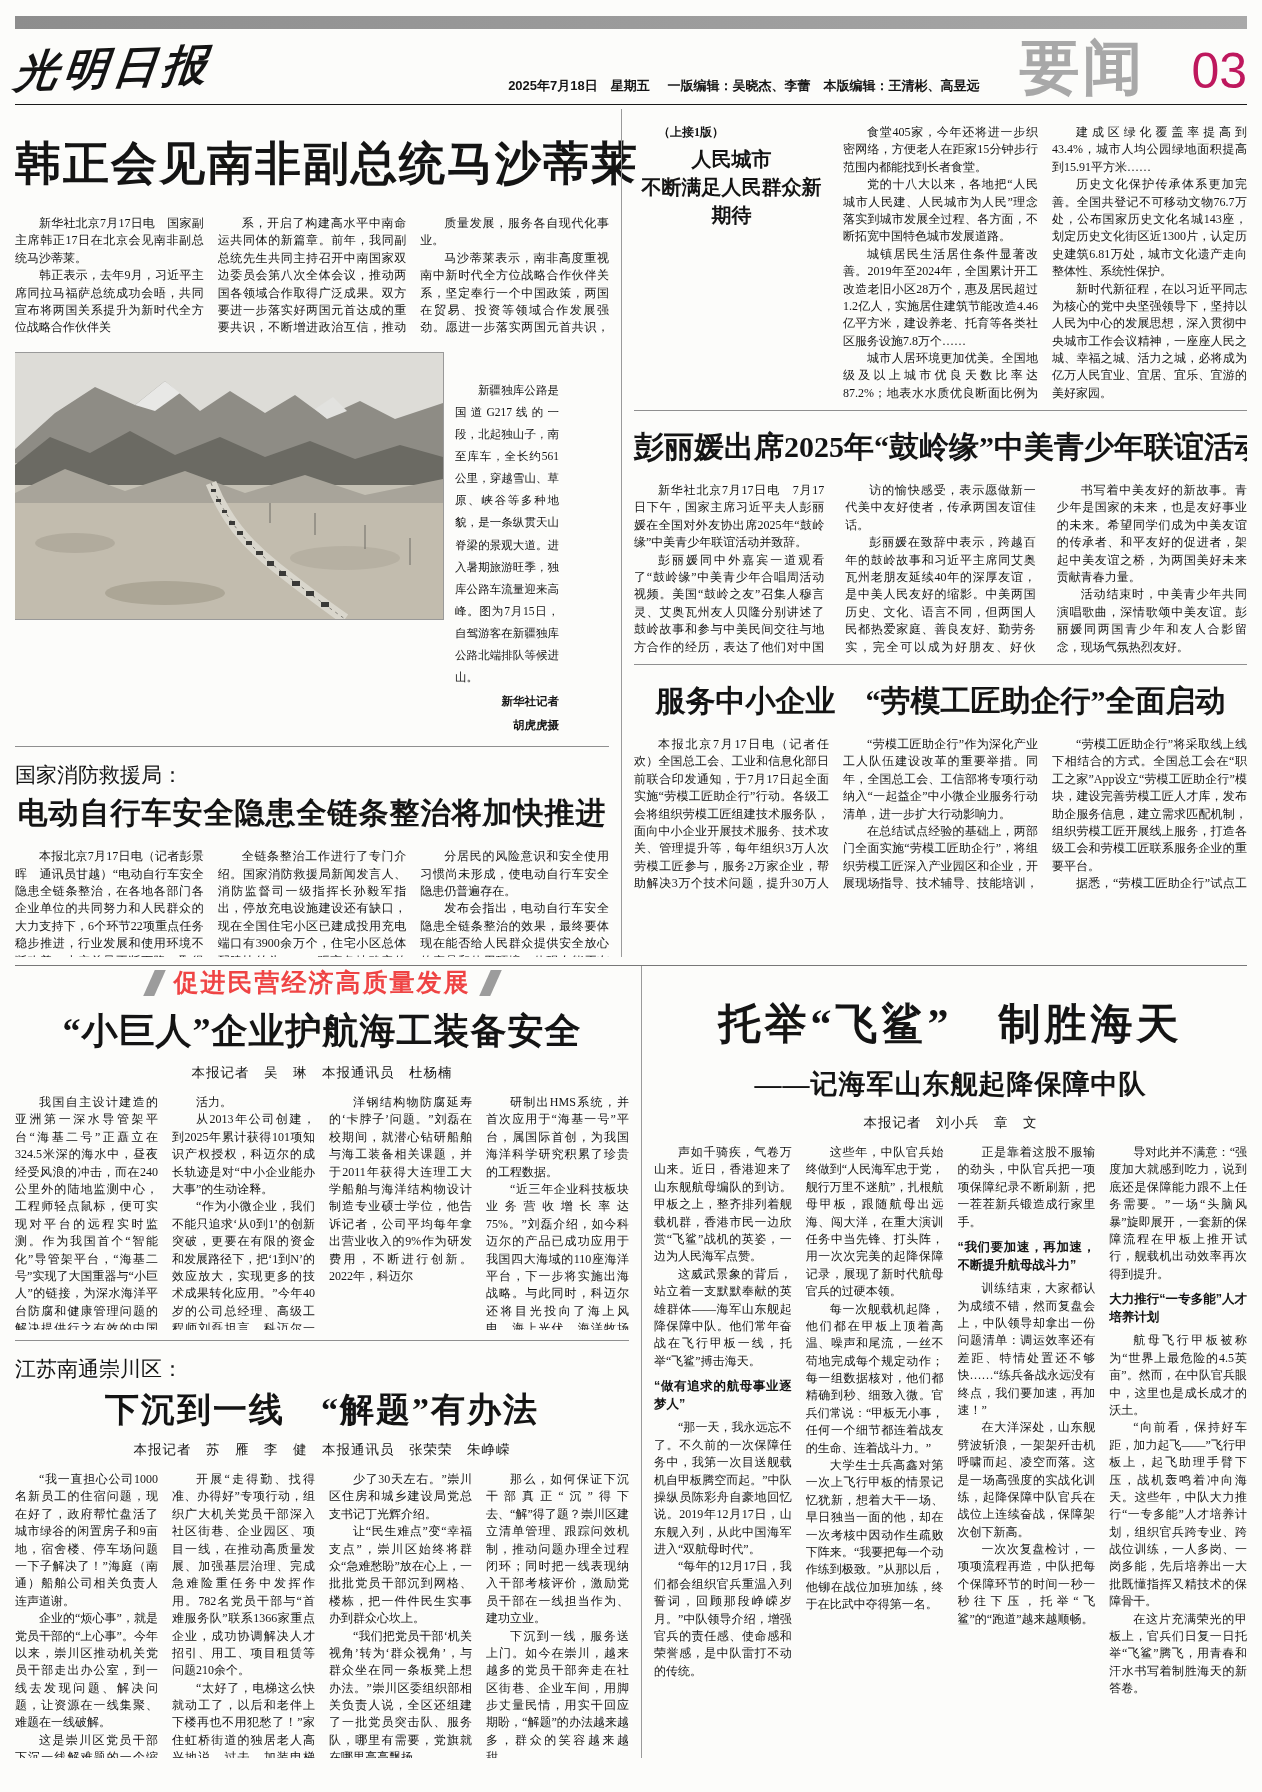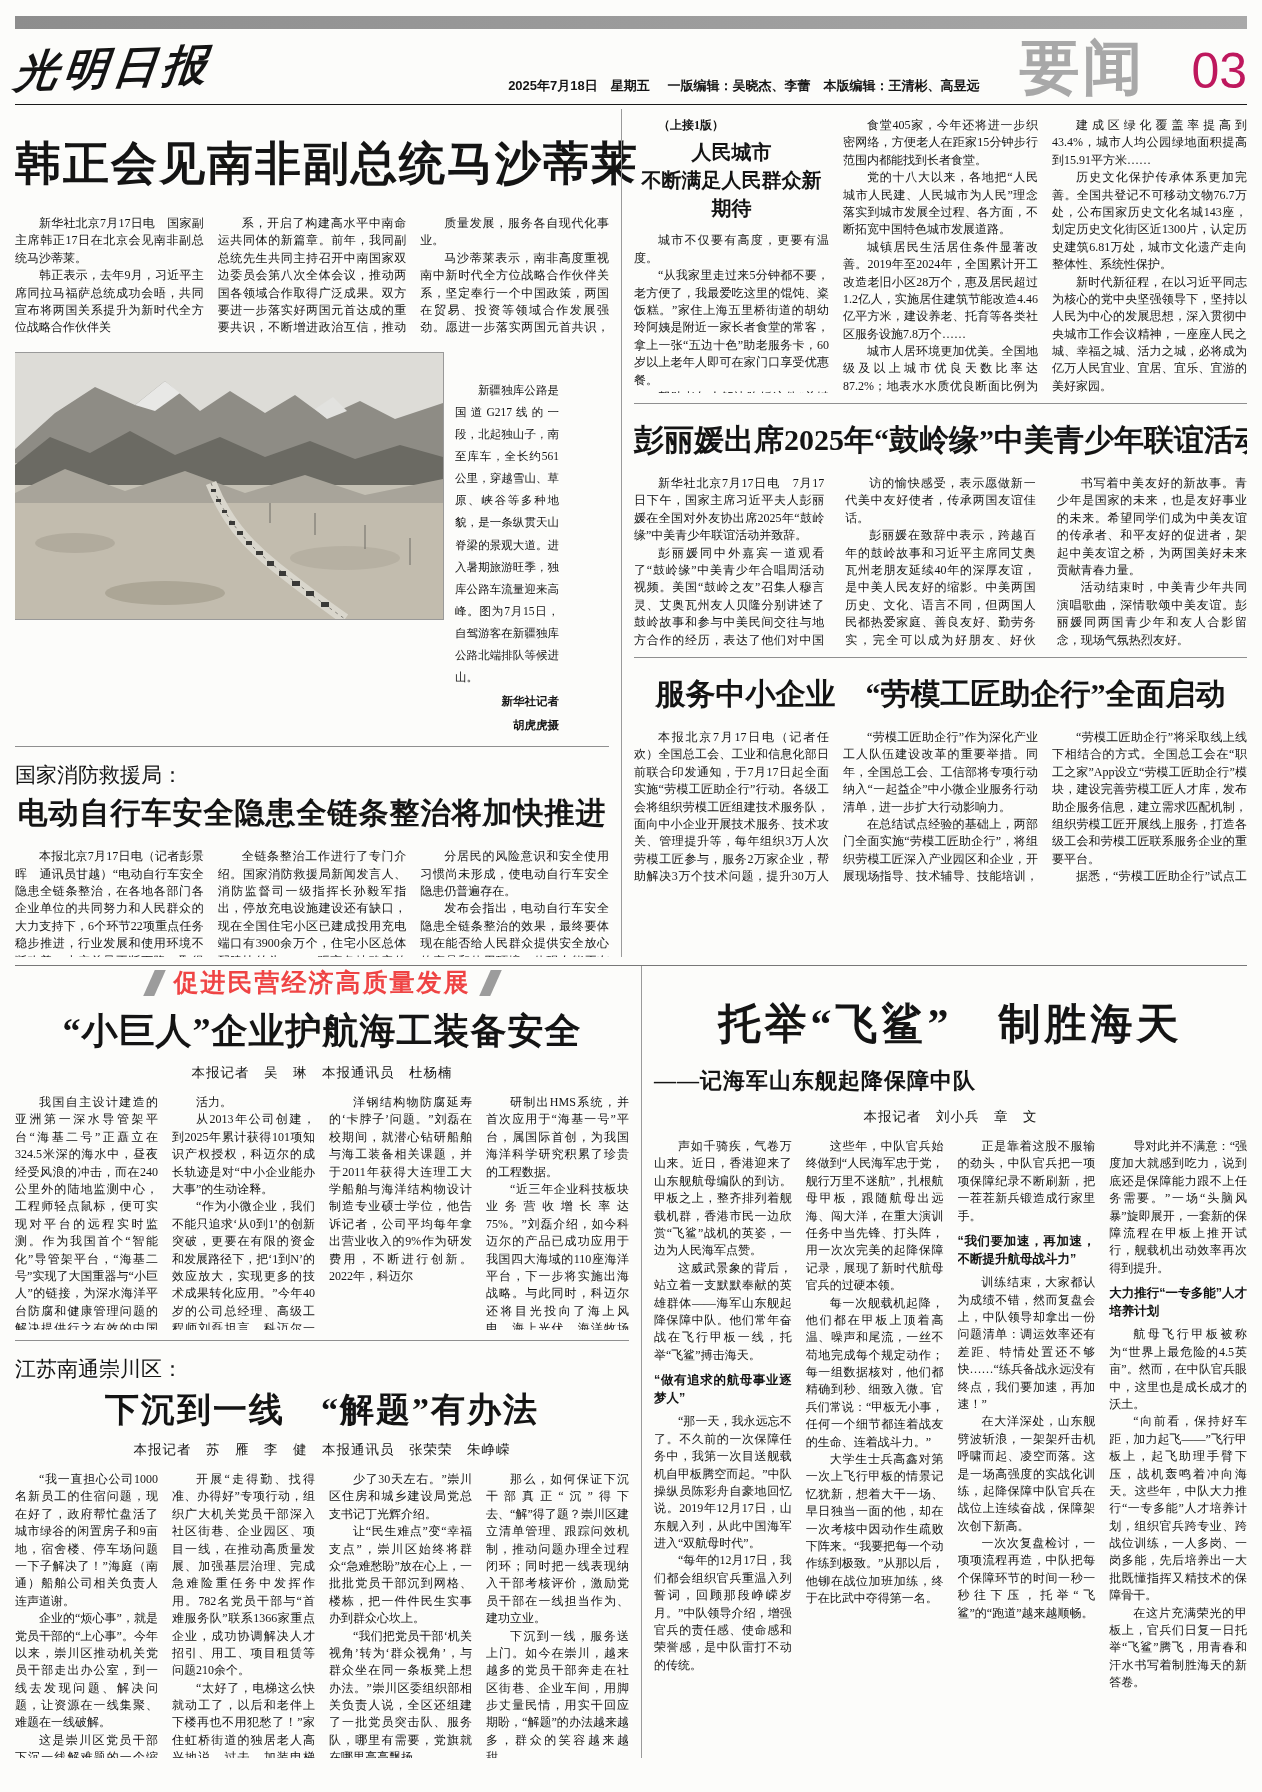--- a/index.html
+++ b/index.html
@@ -54,25 +54,25 @@
   .row-bottom { display:flex; height:792px; overflow:hidden; }
   .bsec-left { width:626px; padding-right:12px; }
   .bsec-right { flex:1; padding-left:12px; min-width:0; }
 
   .feat-kicker { display:flex; align-items:center; justify-content:center; gap:14px;
                  font-family:"Liberation Sans","DejaVu Sans",sans-serif; font-weight:bold;
                  font-size:25px; color:#ef4444; margin:0 0 8px; letter-spacing:2px; }
   .deco { width:11px; height:26px; background:#9c9c9c; transform:skewX(-24deg); }
   .hl-feature { font-size:36px; font-weight:bold; text-align:center; letter-spacing:1px; margin:4px 0 2px; white-space:nowrap; }
   .fs-headline { font-size:42px; font-weight:bold; text-align:center; letter-spacing:4px; margin:30px 0 14px; white-space:nowrap; }
-  .fs-sub { font-size:22px; font-weight:bold; text-align:left; margin-bottom:12px; letter-spacing:1px; }
+  .fs-sub { font-size:27px; font-weight:bold; text-align:center; margin-bottom:12px; letter-spacing:1px; }
   .hl-bottom { font-size:34px; font-weight:bold; text-align:center; letter-spacing:2px; margin:2px 0 2px; white-space:nowrap; }
 
   #hz-body { height:124px; }
-  #pc-cols { height:276px; margin-top:8px; }
+  #pc-cols { height:276px; margin-top:15px; }
   #pl-body { height:172px;gap:21px; }
   #lm-body { height:158px; }
   #xf-body { height:208px; }
   #xjr-body { height:236px; margin-top:6px; }
   #nt-body { height:288px; margin-top:4px; }
   #fs-body { height:602px; margin-top:4px; }
 </style>
 </head>
 <body>
 
@@ -182,25 +182,20 @@
     <section class="sec-right">
 
       <article>
         <div class="cols" id="pc-cols">
           <div class="col">
             <p class="cont-note">（上接1版）</p>
             <div class="pc-title">
               <div>人民城市</div>
               <div>不断满足人民群众新期待</div>
             </div>
-            <div>
-                <p>城市不仅要有高度，更要有温度。</p>
-                <p>“从我家里走过来5分钟都不要，老方便了，我最爱吃这里的馄饨、粢饭糕。”家住上海五里桥街道的胡幼玲阿姨是附近一家长者食堂的常客，拿上一张“五边十色”助老服务卡，60岁以上老年人即可在家门口享受优惠餐。</p>
-                <p>帮助老年人解决吃饭这件“关键小事”，是上海推进高质量养老服务的一项重点。2024年底，上海已建成社区长者</p>
-              </div>
           </div>
           <div class="col">
               <p>食堂405家，今年还将进一步织密网络，方便老人在距家15分钟步行范围内都能找到长者食堂。</p>
               <p>党的十八大以来，各地把“人民城市人民建、人民城市为人民”理念落实到城市发展全过程、各方面，不断拓宽中国特色城市发展道路。</p>
               <p>城镇居民生活居住条件显著改善。2019年至2024年，全国累计开工改造老旧小区28万个，惠及居民超过1.2亿人，实施居住建筑节能改造4.46亿平方米，建设养老、托育等各类社区服务设施7.8万个……</p>
               <p>城市人居环境更加优美。全国地级及以上城市优良天数比率达87.2%；地表水水质优良断面比例为90.4%；全国城市</p>
             </div>
           <div class="col">
               <p>建成区绿化覆盖率提高到43.4%，城市人均公园绿地面积提高到15.91平方米……</p>
               <p>历史文化保护传承体系更加完善。全国共登记不可移动文物76.7万处，公布国家历史文化名城143座，划定历史文化街区近1300片，认定历史建筑6.81万处，城市文化遗产走向整体性、系统性保护。</p>

